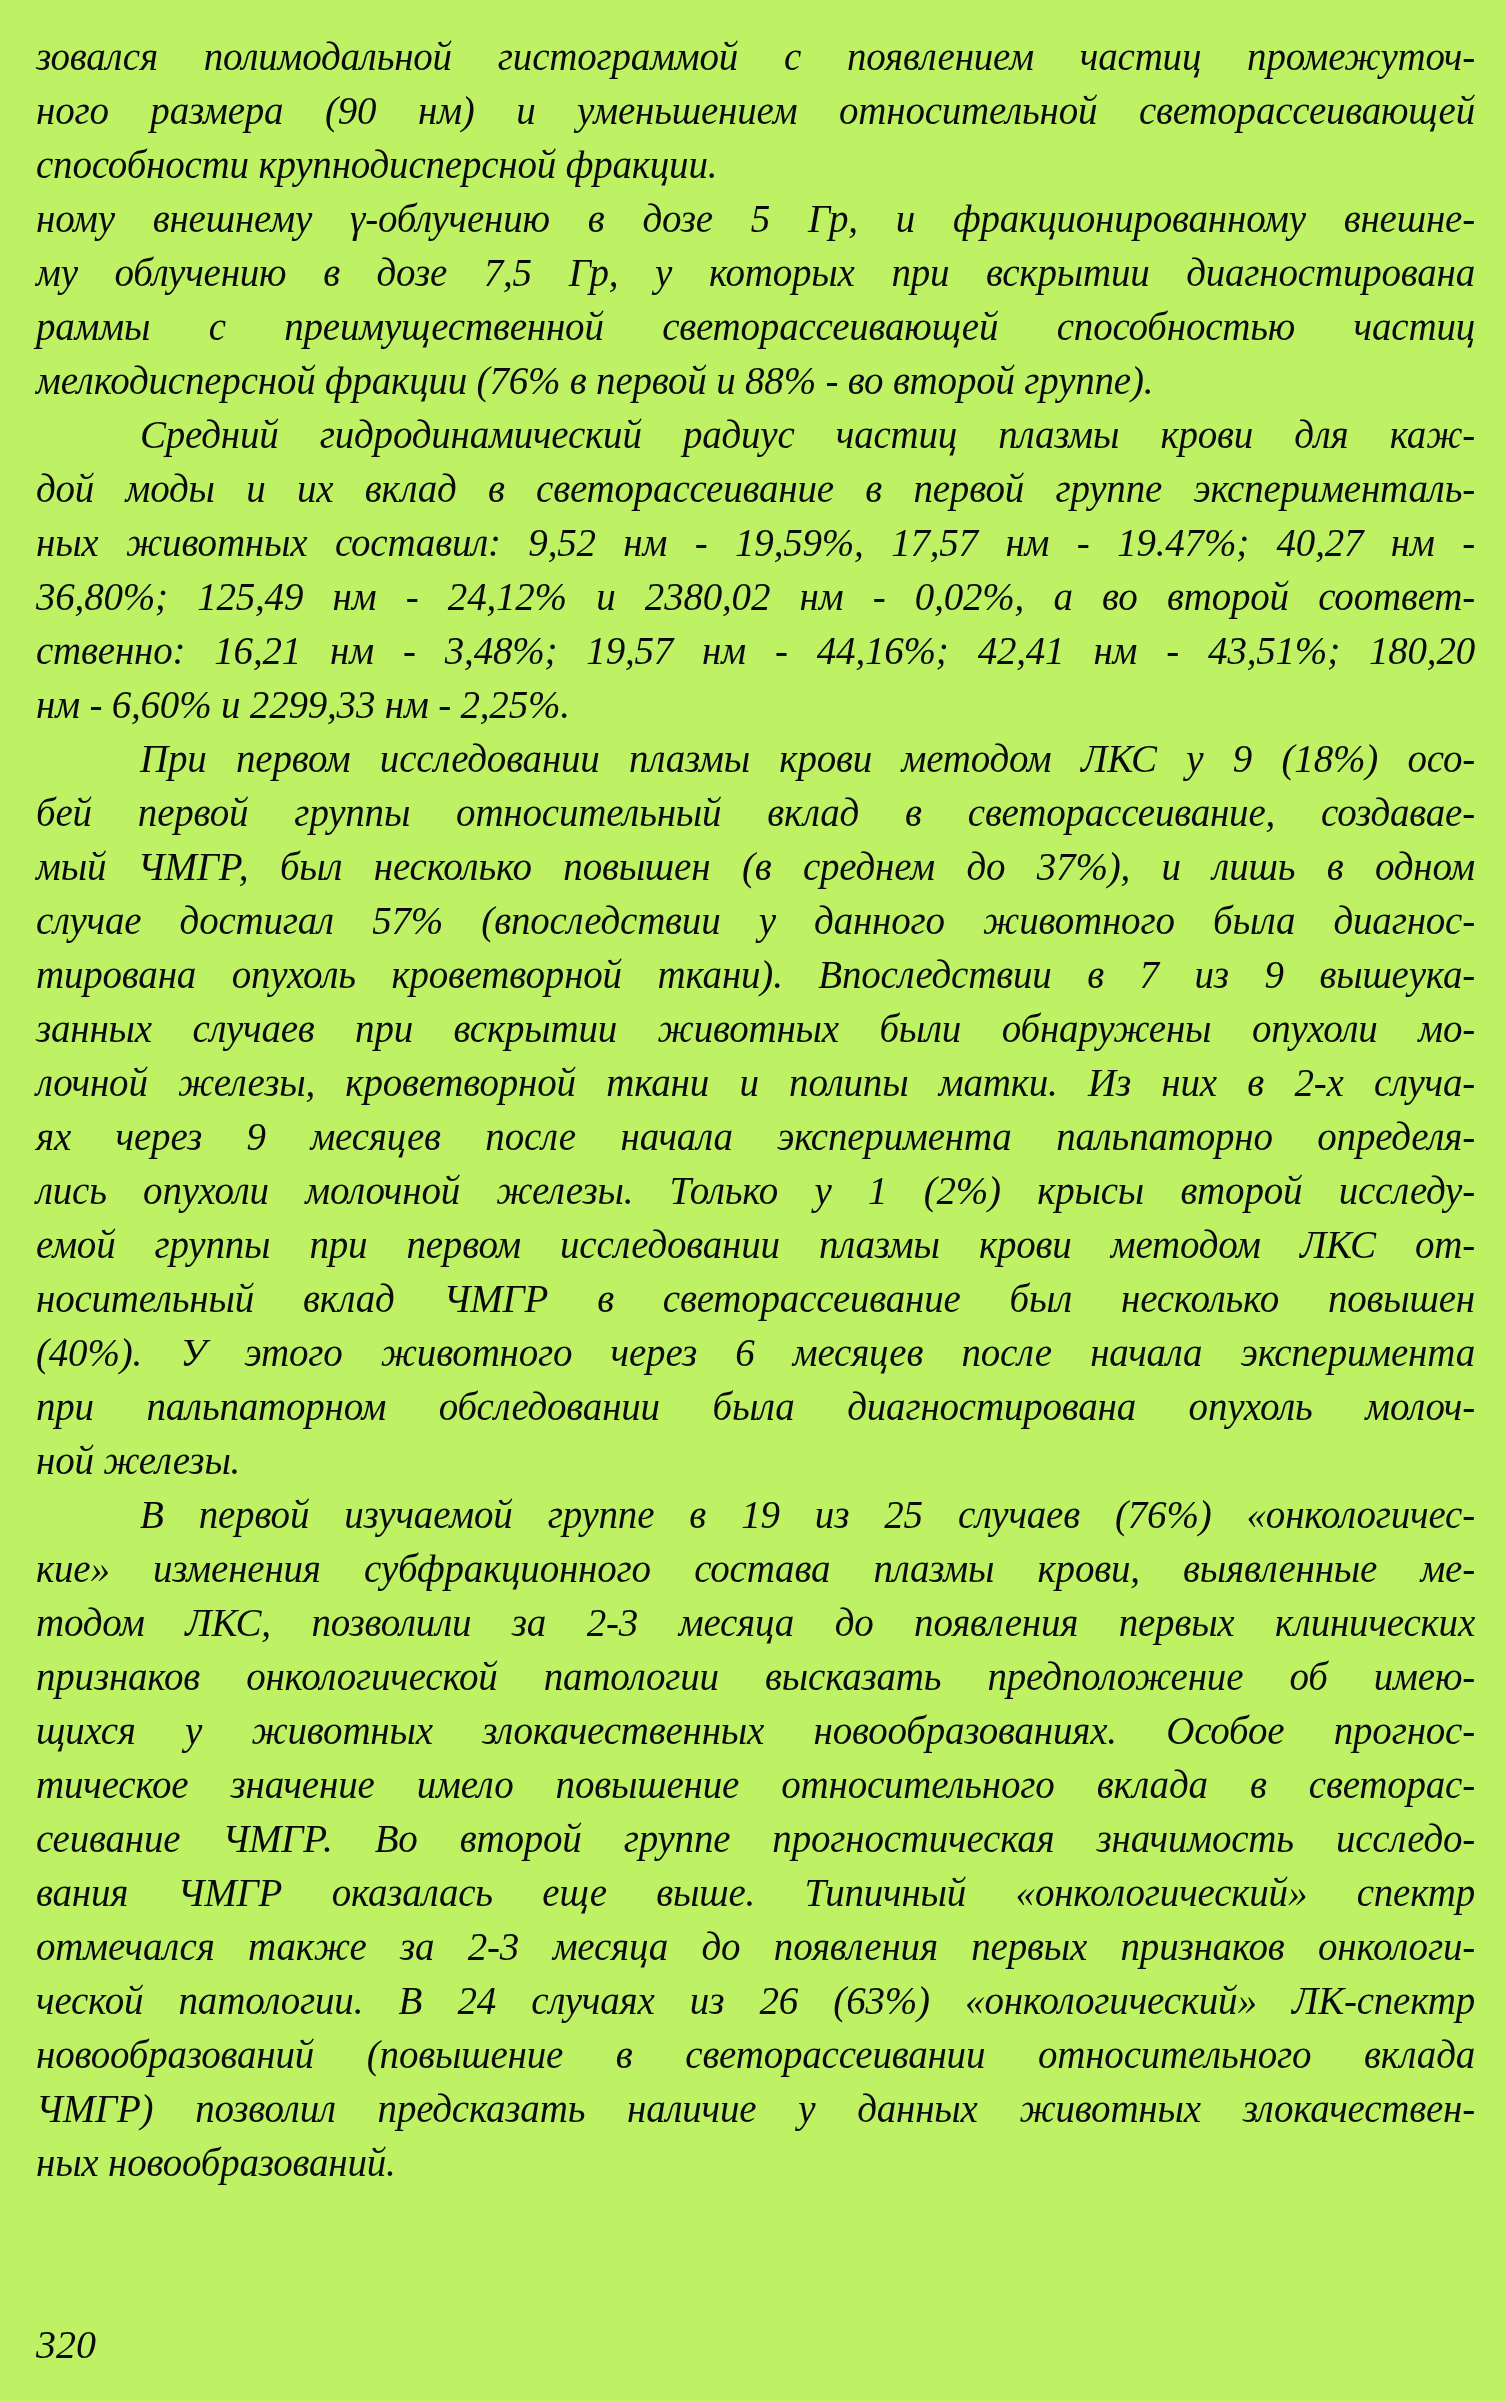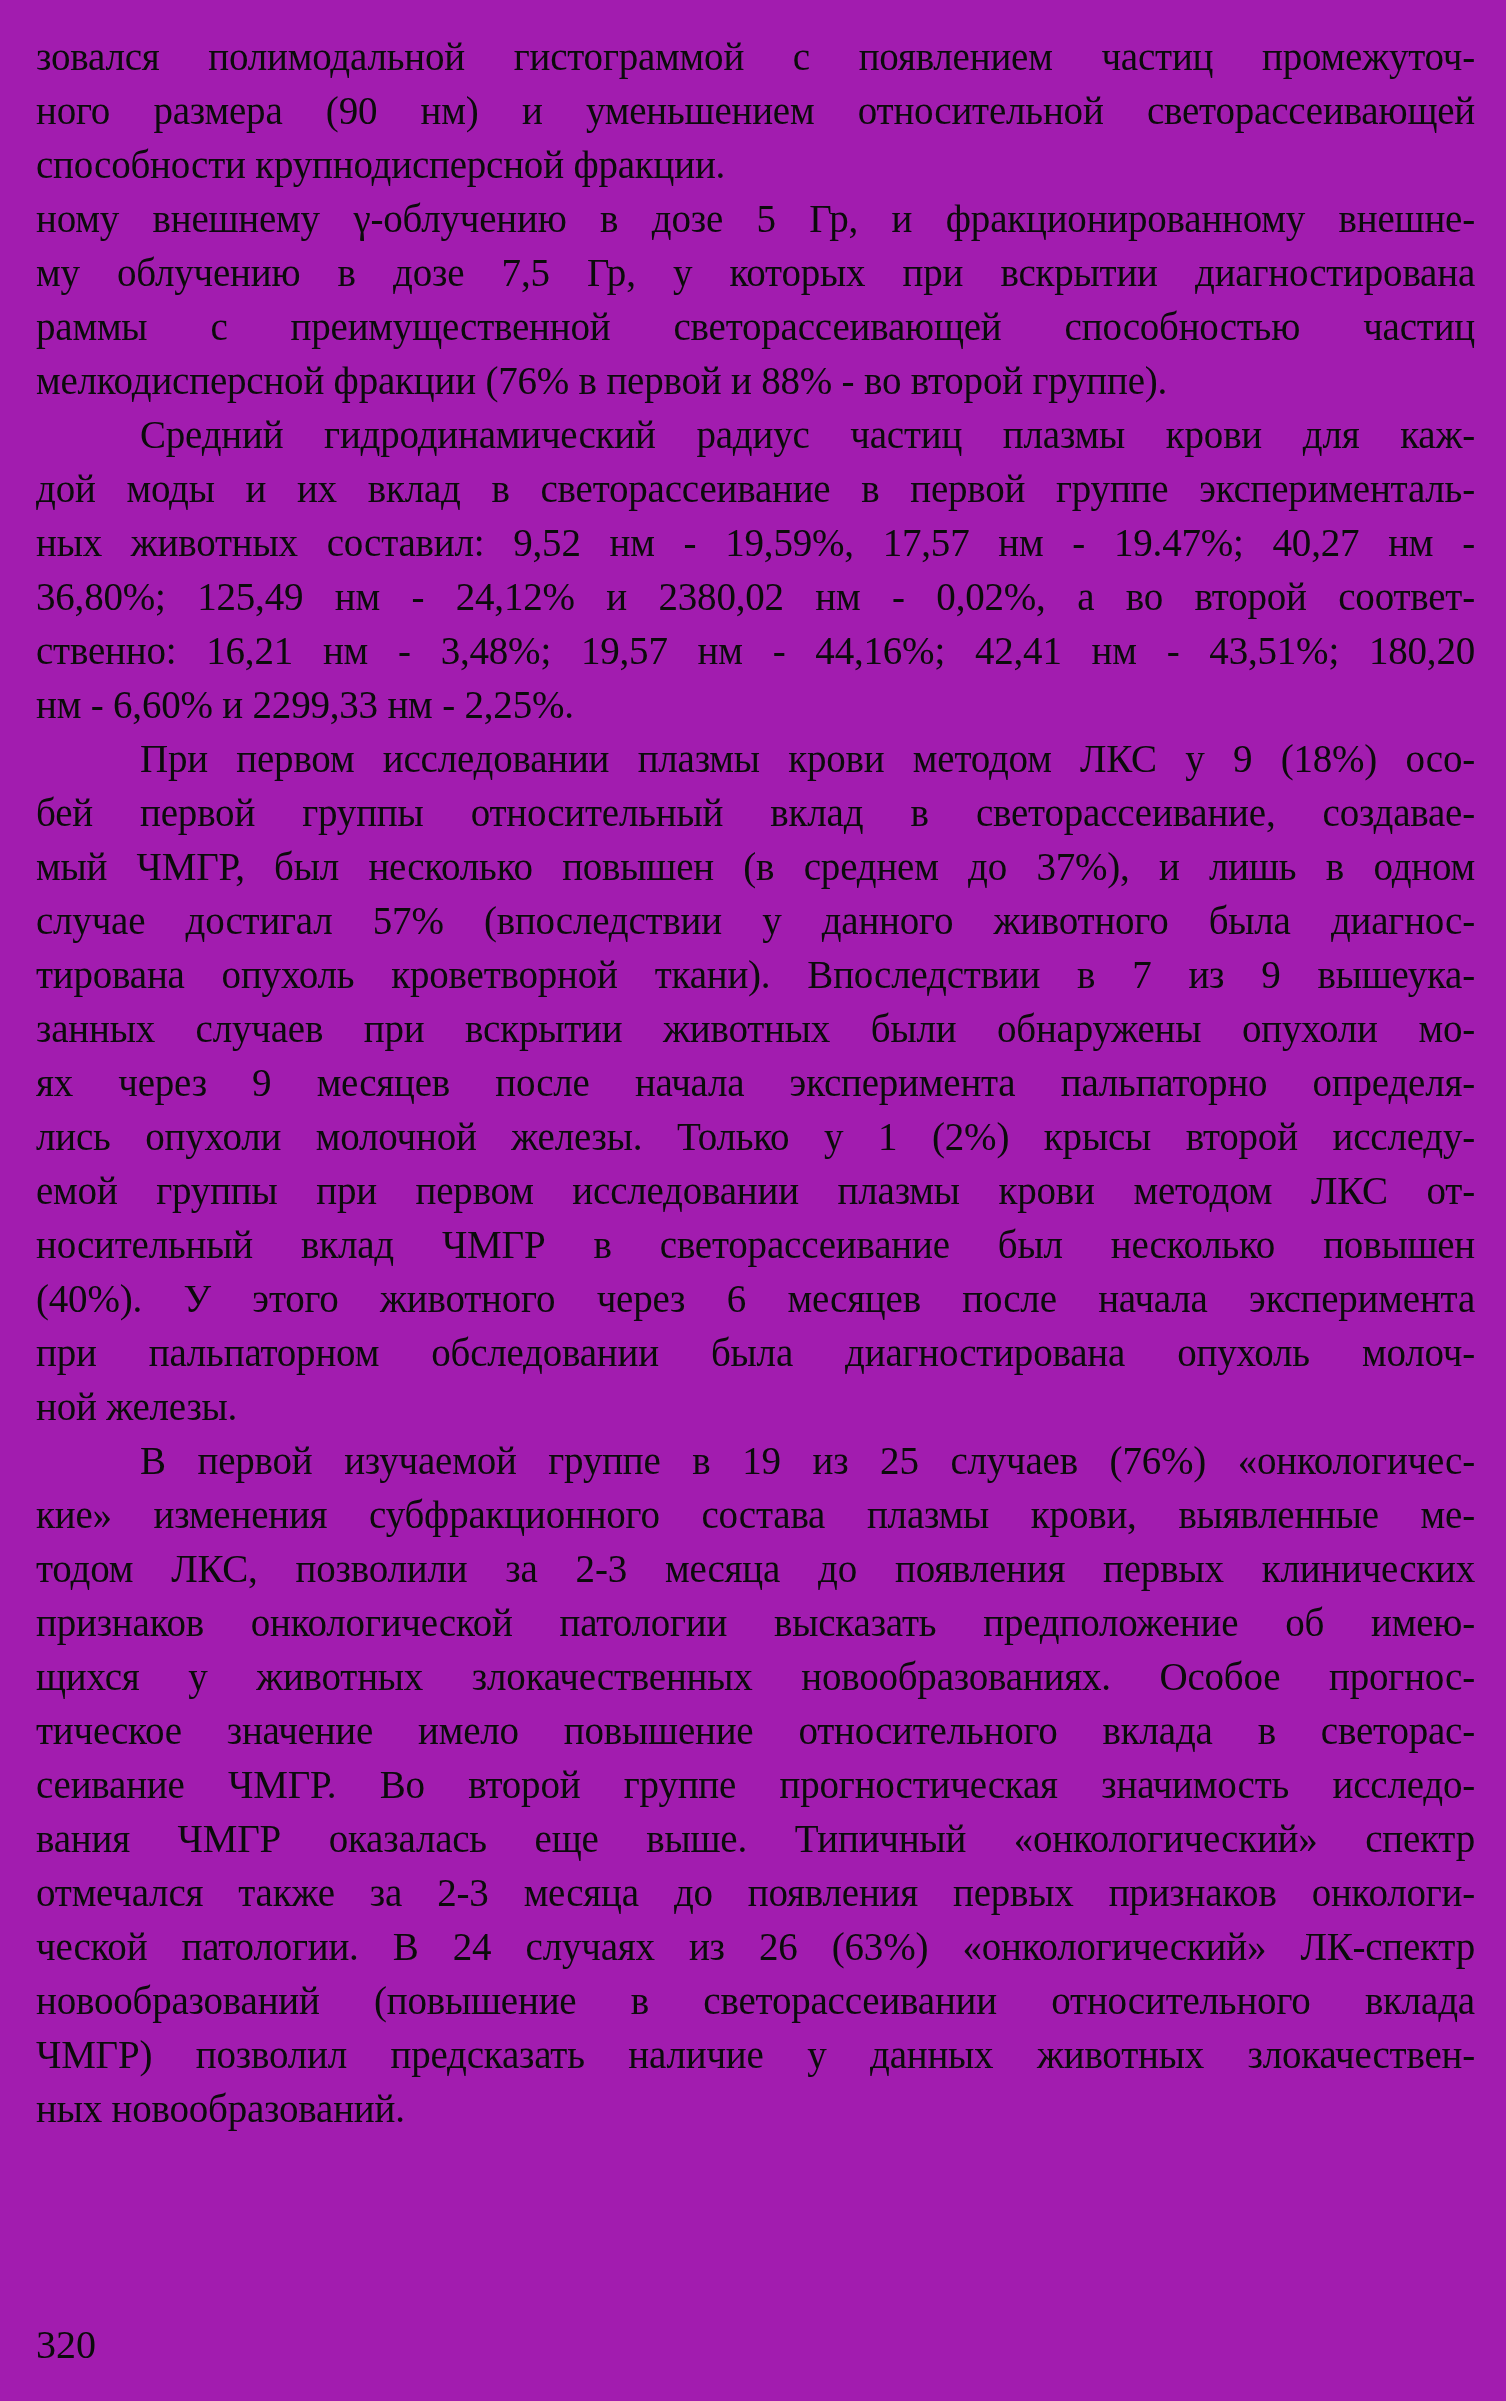--- a/index.html
+++ b/index.html
@@ -4,24 +4,25 @@
 <style>
   html, body {
     margin: 0;
     padding: 0;
     background: #ffffff;
   }
   .page {
     position: relative;
     width: 1507px;
     height: 2401px;
-    background: #a21caf;
+    background: #bef264;
     color: #0b0b0b;
     font-family: "Liberation Serif", "DejaVu Serif", serif;
     overflow: hidden;
+    font-style: italic;
   }
   .text-block {
     position: absolute;
     left: 36px;
     top: 30px;
     width: 1439px;
   }
   .paragraph {
     margin: 0;
     padding: 0;
@@ -72,20 +73,21 @@
         <div class="line">ственно: 16,21 нм - 3,48%; 19,57 нм - 44,16%; 42,41 нм - 43,51%; 180,20</div>
         <div class="line last">нм - 6,60% и 2299,33 нм - 2,25%.</div>
       </div>
       <div class="paragraph">
         <div class="line indent">При первом исследовании плазмы крови методом ЛКС у 9 (18%) осо-</div>
         <div class="line">бей первой группы относительный вклад в светорассеивание, создавае-</div>
         <div class="line">мый ЧМГР, был несколько повышен (в среднем до 37%), и лишь в одном</div>
         <div class="line">случае достигал 57% (впоследствии у данного животного была диагнос-</div>
         <div class="line">тирована опухоль кроветворной ткани). Впоследствии в 7 из 9 вышеука-</div>
         <div class="line">занных случаев при вскрытии животных были обнаружены опухоли мо-</div>
+        <div class="line">лочной железы, кроветворной ткани и полипы матки. Из них в 2-х случа-</div>
         <div class="line">ях через 9 месяцев после начала эксперимента пальпаторно определя-</div>
         <div class="line">лись опухоли молочной железы. Только у 1 (2%) крысы второй исследу-</div>
         <div class="line">емой группы при первом исследовании плазмы крови методом ЛКС от-</div>
         <div class="line">носительный вклад ЧМГР в светорассеивание был несколько повышен</div>
         <div class="line">(40%). У этого животного через 6 месяцев после начала эксперимента</div>
         <div class="line">при пальпаторном обследовании была диагностирована опухоль молоч-</div>
         <div class="line last">ной железы.</div>
       </div>
       <div class="paragraph">
         <div class="line indent">В первой изучаемой группе в 19 из 25 случаев (76%) «онкологичес-</div>

